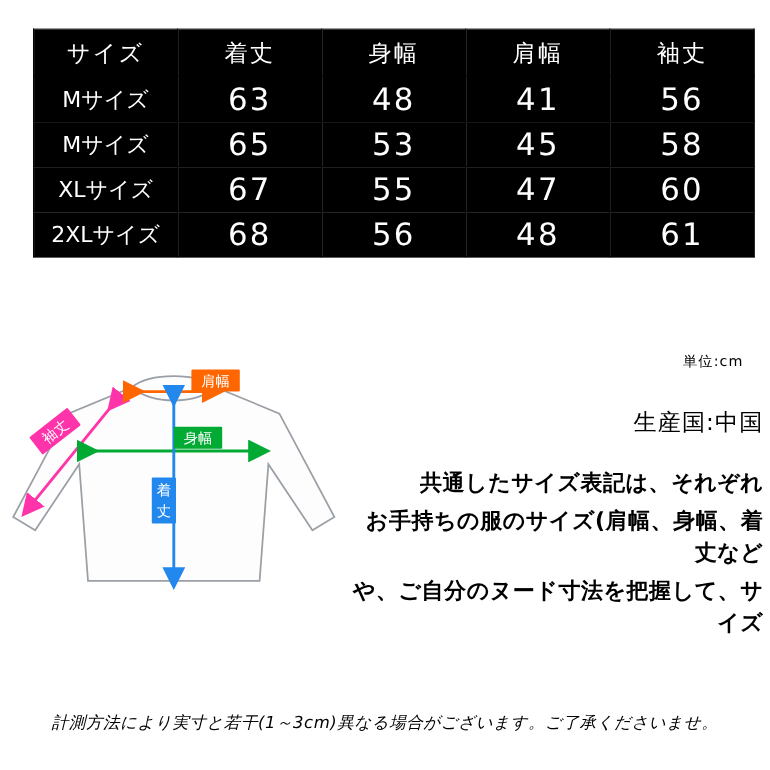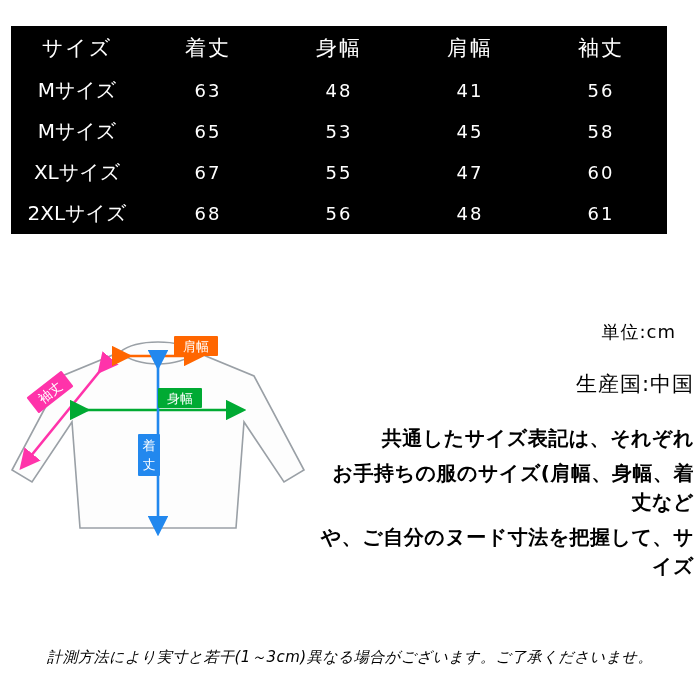--- a/index.html
+++ b/index.html
@@ -12,56 +12,56 @@
     background: #ffffff;
     font-family: "DejaVu Sans", "Liberation Sans", sans-serif;
     color: #000000;
     overflow: hidden;
     position: relative;
   }
 
   
   .table-wrap {
     position: absolute;
-    left: 11px;
+    left: 30px;
     top: 26px;
     width: 653px;
   }
   table.size-table {
     border-collapse: collapse;
     width: 656px;
     table-layout: fixed;
   }
   table.size-table th,
   table.size-table td {
     border: 1px solid #000000;
     background: #000000;
     color: #ffffff;
     text-align: center;
-    font-size: 18px;
+    font-size: 28px;
     letter-spacing: 2px;
     height: 40px;
     padding: 0;
     font-weight: normal;
   }
   table.size-table th {
     font-size: 21px;
     height: 42px;
   }
   table.size-table td.label {
     letter-spacing: 0px;
     font-size: 20px;
   }
 
   
   .unit-note {
     position: absolute;
     right: 24px;
     top: 320px;
-    font-size: 18px;
+    font-size: 13px;
     color: #000;
     letter-spacing: 1px;
   }
 
   
   .diagram {
     position: absolute;
     left: 8px;
     top: 330px;
     width: 320px;

